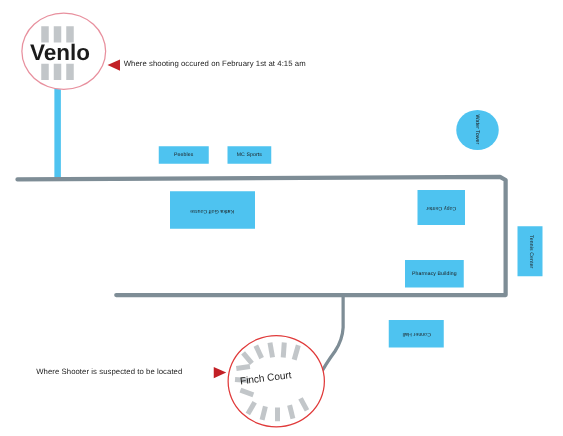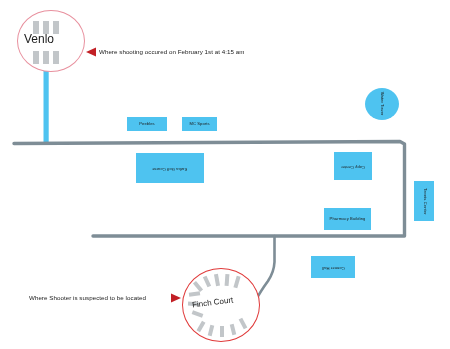--- a/index.html
+++ b/index.html
@@ -86,22 +86,22 @@
   #finch-circle {
     border: 1.1px solid #E03A3A;
     background: #ffffff;
   }
   .zone-title {
     position: absolute;
     color: #1b1b1b;
     white-space: nowrap;
   }
   #venlo-title {
-    font-size: 12px;
-    font-weight: 400;
+    font-size: 18px;
+    font-weight: 700;
   }
   #finch-title {
     font-size: 8px;
     font-weight: 400;
     transform: rotate(-7deg);
   }
   .blk {
     position: absolute;
     background: #C2C6C9;
   }

